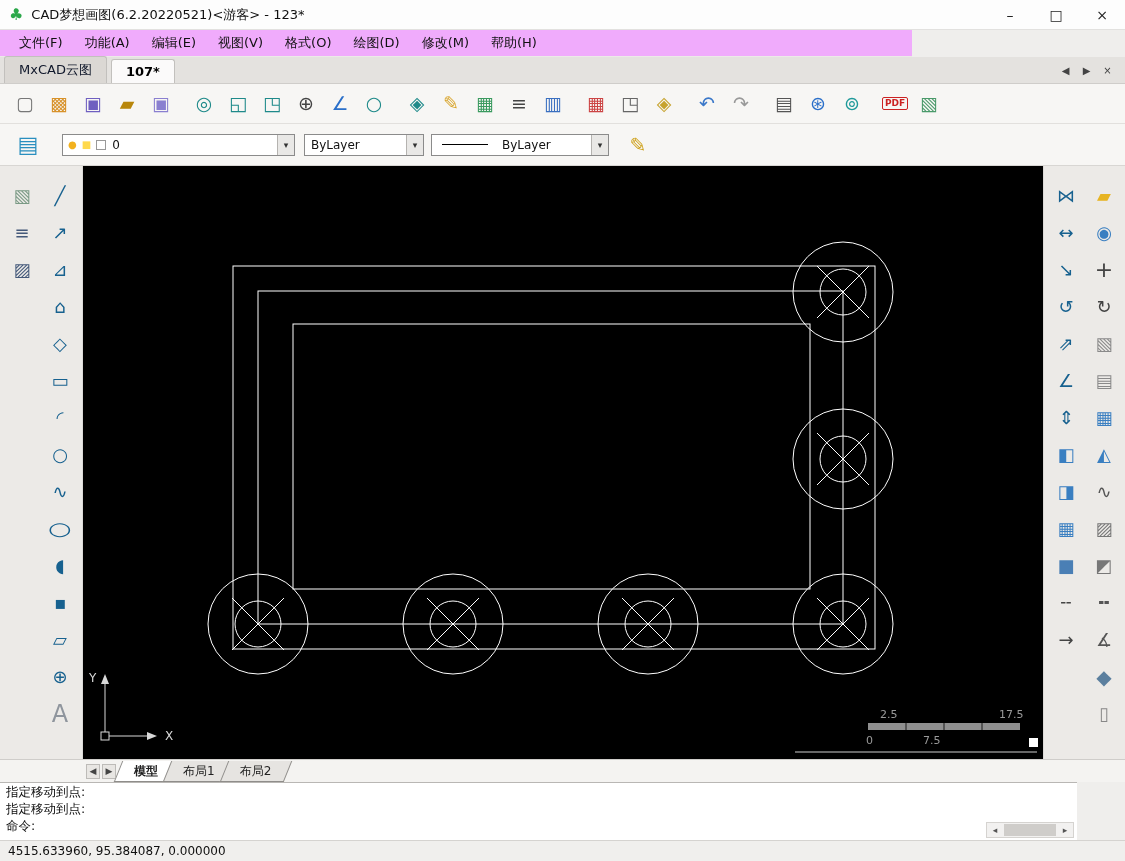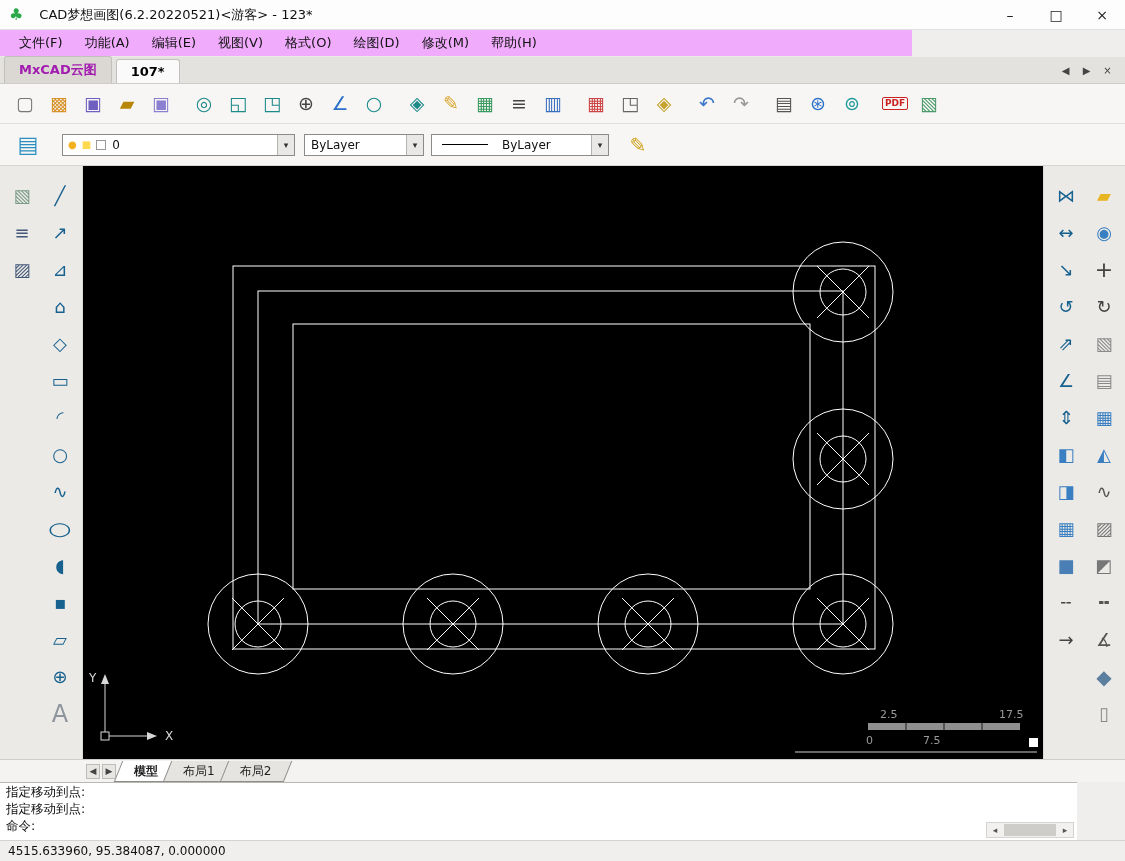--- a/index.html
+++ b/index.html
@@ -2,31 +2,31 @@
 <html><head>
 <meta charset="utf-8">
 <style>
   *{margin:0;padding:0;box-sizing:border-box;}
   html,body{width:1125px;height:861px;}
   body{position:relative;font-family:"DejaVu Sans","Liberation Sans",sans-serif;background:#efeeec;overflow:hidden;font-size:13px;color:#111;}
 
   
   .titlebar{position:absolute;left:0;top:0;width:1125px;height:30px;background:#fdfdfd;border-bottom:1px solid #e2e1df;display:flex;align-items:center;}
   .app-logo{margin-left:9px;font-size:16px;color:#2ba84a;line-height:1;}
-  .title-text{margin-left:16px;font-size:13px;color:#101010;}
+  .title-text{margin-left:8px;font-size:13px;color:#101010;}
   .win-controls{margin-left:auto;display:flex;height:100%;}
   .win-btn{width:46px;height:100%;display:flex;align-items:center;justify-content:center;font-size:14px;color:#222;cursor:default;}
 
   
   .menubar{position:absolute;left:0;top:30px;width:912px;height:27px;background:#f0abfc;display:flex;align-items:center;padding-left:8px;border-bottom:1px solid #eceae8;}
   .menu-item{padding:3px 11px;font-size:13px;color:#111;}
 
   
   .tabstrip{position:absolute;left:0;top:57px;width:1125px;height:27px;background:#e4e2df;display:flex;align-items:flex-end;border-bottom:1px solid #cfcdca;}
-  .doc-tab{padding:4px 14px 4px 14px;font-size:13px;background:#dbd8d4;border:1px solid #c2c0bd;border-bottom:none;margin-left:4px;border-radius:3px 3px 0 0;color:#a21caf;font-weight:bold;}
+  .doc-tab{padding:4px 14px 4px 14px;font-size:13px;background:#dbd8d4;border:1px solid #c2c0bd;border-bottom:none;margin-left:4px;border-radius:3px 3px 0 0;color:#0f172a;}
   .doc-tab.active{background:#fbfafa;font-weight:bold;color:#000;}
   .tab-controls{margin-left:auto;display:flex;align-items:center;gap:6px;padding:0 10px 5px 0;}
   .tab-ctl{width:15px;height:15px;display:flex;align-items:center;justify-content:center;font-size:10px;color:#444;}
 
   
   .toolbar1{position:absolute;left:0;top:84px;width:1125px;height:40px;background:#f7f6f4;display:flex;align-items:center;padding-left:8px;border-bottom:1px solid #e2e0dd;}
   .tbtn{width:34px;height:34px;display:flex;align-items:center;justify-content:center;border:1px solid transparent;border-radius:2px;}
   .tbtn .glyph{font-size:19px;line-height:1;}
   .tbtn.gap{margin-left:9px;}
   [data-name="pdf-export-icon"] .glyph{border:1px solid #cc2222;padding:1px 2px;border-radius:2px;font-weight:bold;}

